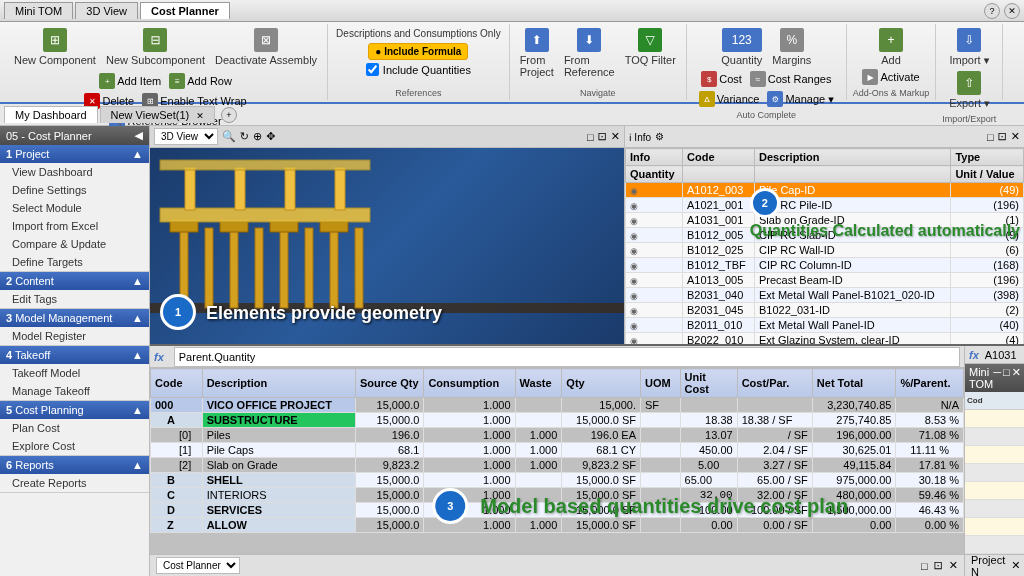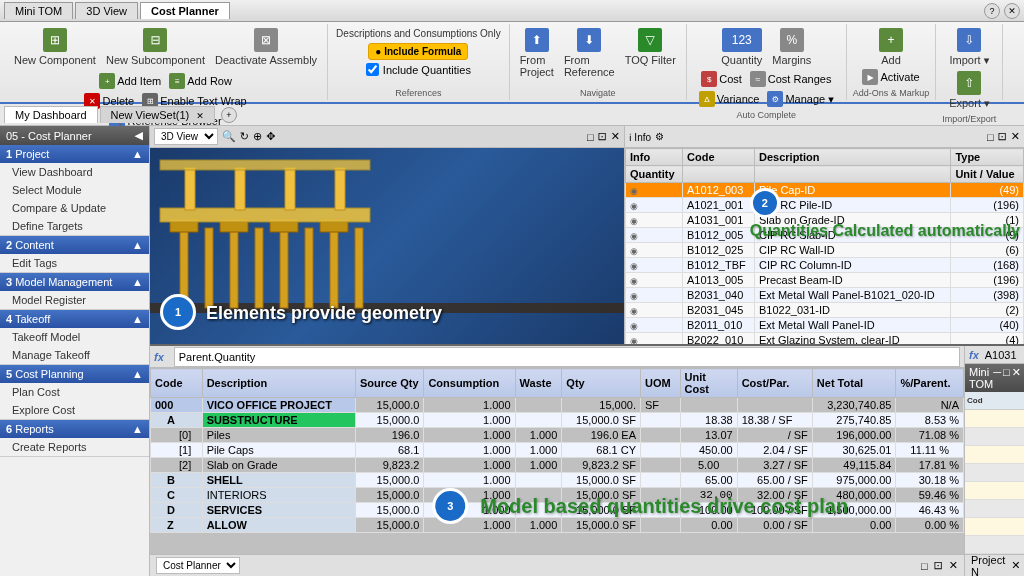--- a/index.html
+++ b/index.html
@@ -566,21 +566,23 @@
       <span>05 - Cost Planner</span>
       <span>◀</span>
     </div>
 
     <div class="sidebar-section">
       <div class="sidebar-section-header">
         <span><b>1</b> <span>Project</span></span>
         <span>▲</span>
       </div>
       <div class="sidebar-item">View Dashboard</div>
+      <div class="sidebar-item">Define Settings</div>
       <div class="sidebar-item">Select Module</div>
+      <div class="sidebar-item">Import from Excel</div>
       <div class="sidebar-item">Compare &amp; Update</div>
       <div class="sidebar-item">Define Targets</div>
     </div>
 
     <div class="sidebar-section">
       <div class="sidebar-section-header">
         <span><b>2</b> <span>Content</span></span>
         <span>▲</span>
       </div>
       <div class="sidebar-item">Edit Tags</div>
@@ -883,21 +885,21 @@
       <td style="text-align:right;">17.81 %</td>
     </tr>
                 <tr>
       <td style="background:#d0dcea;font-weight:bold; padding-left:16px;">B</td>
       <td style="background:#d0dcea;font-weight:bold;">SHELL</td>
       <td style="text-align:right;">15,000.0</td>
       <td style="text-align:right;">1.000</td>
       <td style="text-align:right;"></td>
       <td style="text-align:right;">15,000.0 SF</td>
       <td></td>
-      <td style="text-align:right;">65.00</td>
+      <td style="">65.00</td>
       <td style="text-align:right;">65.00 / SF</td>
       <td style="text-align:right;">975,000.00</td>
       <td style="text-align:right;">30.18 %</td>
     </tr>
                 <tr>
       <td style="background:#d0dcea;font-weight:bold; padding-left:16px;">C</td>
       <td style="background:#d0dcea;font-weight:normal;">INTERIORS</td>
       <td style="text-align:right;">15,000.0</td>
       <td style="text-align:right;">1.000</td>
       <td style="text-align:right;"></td>

